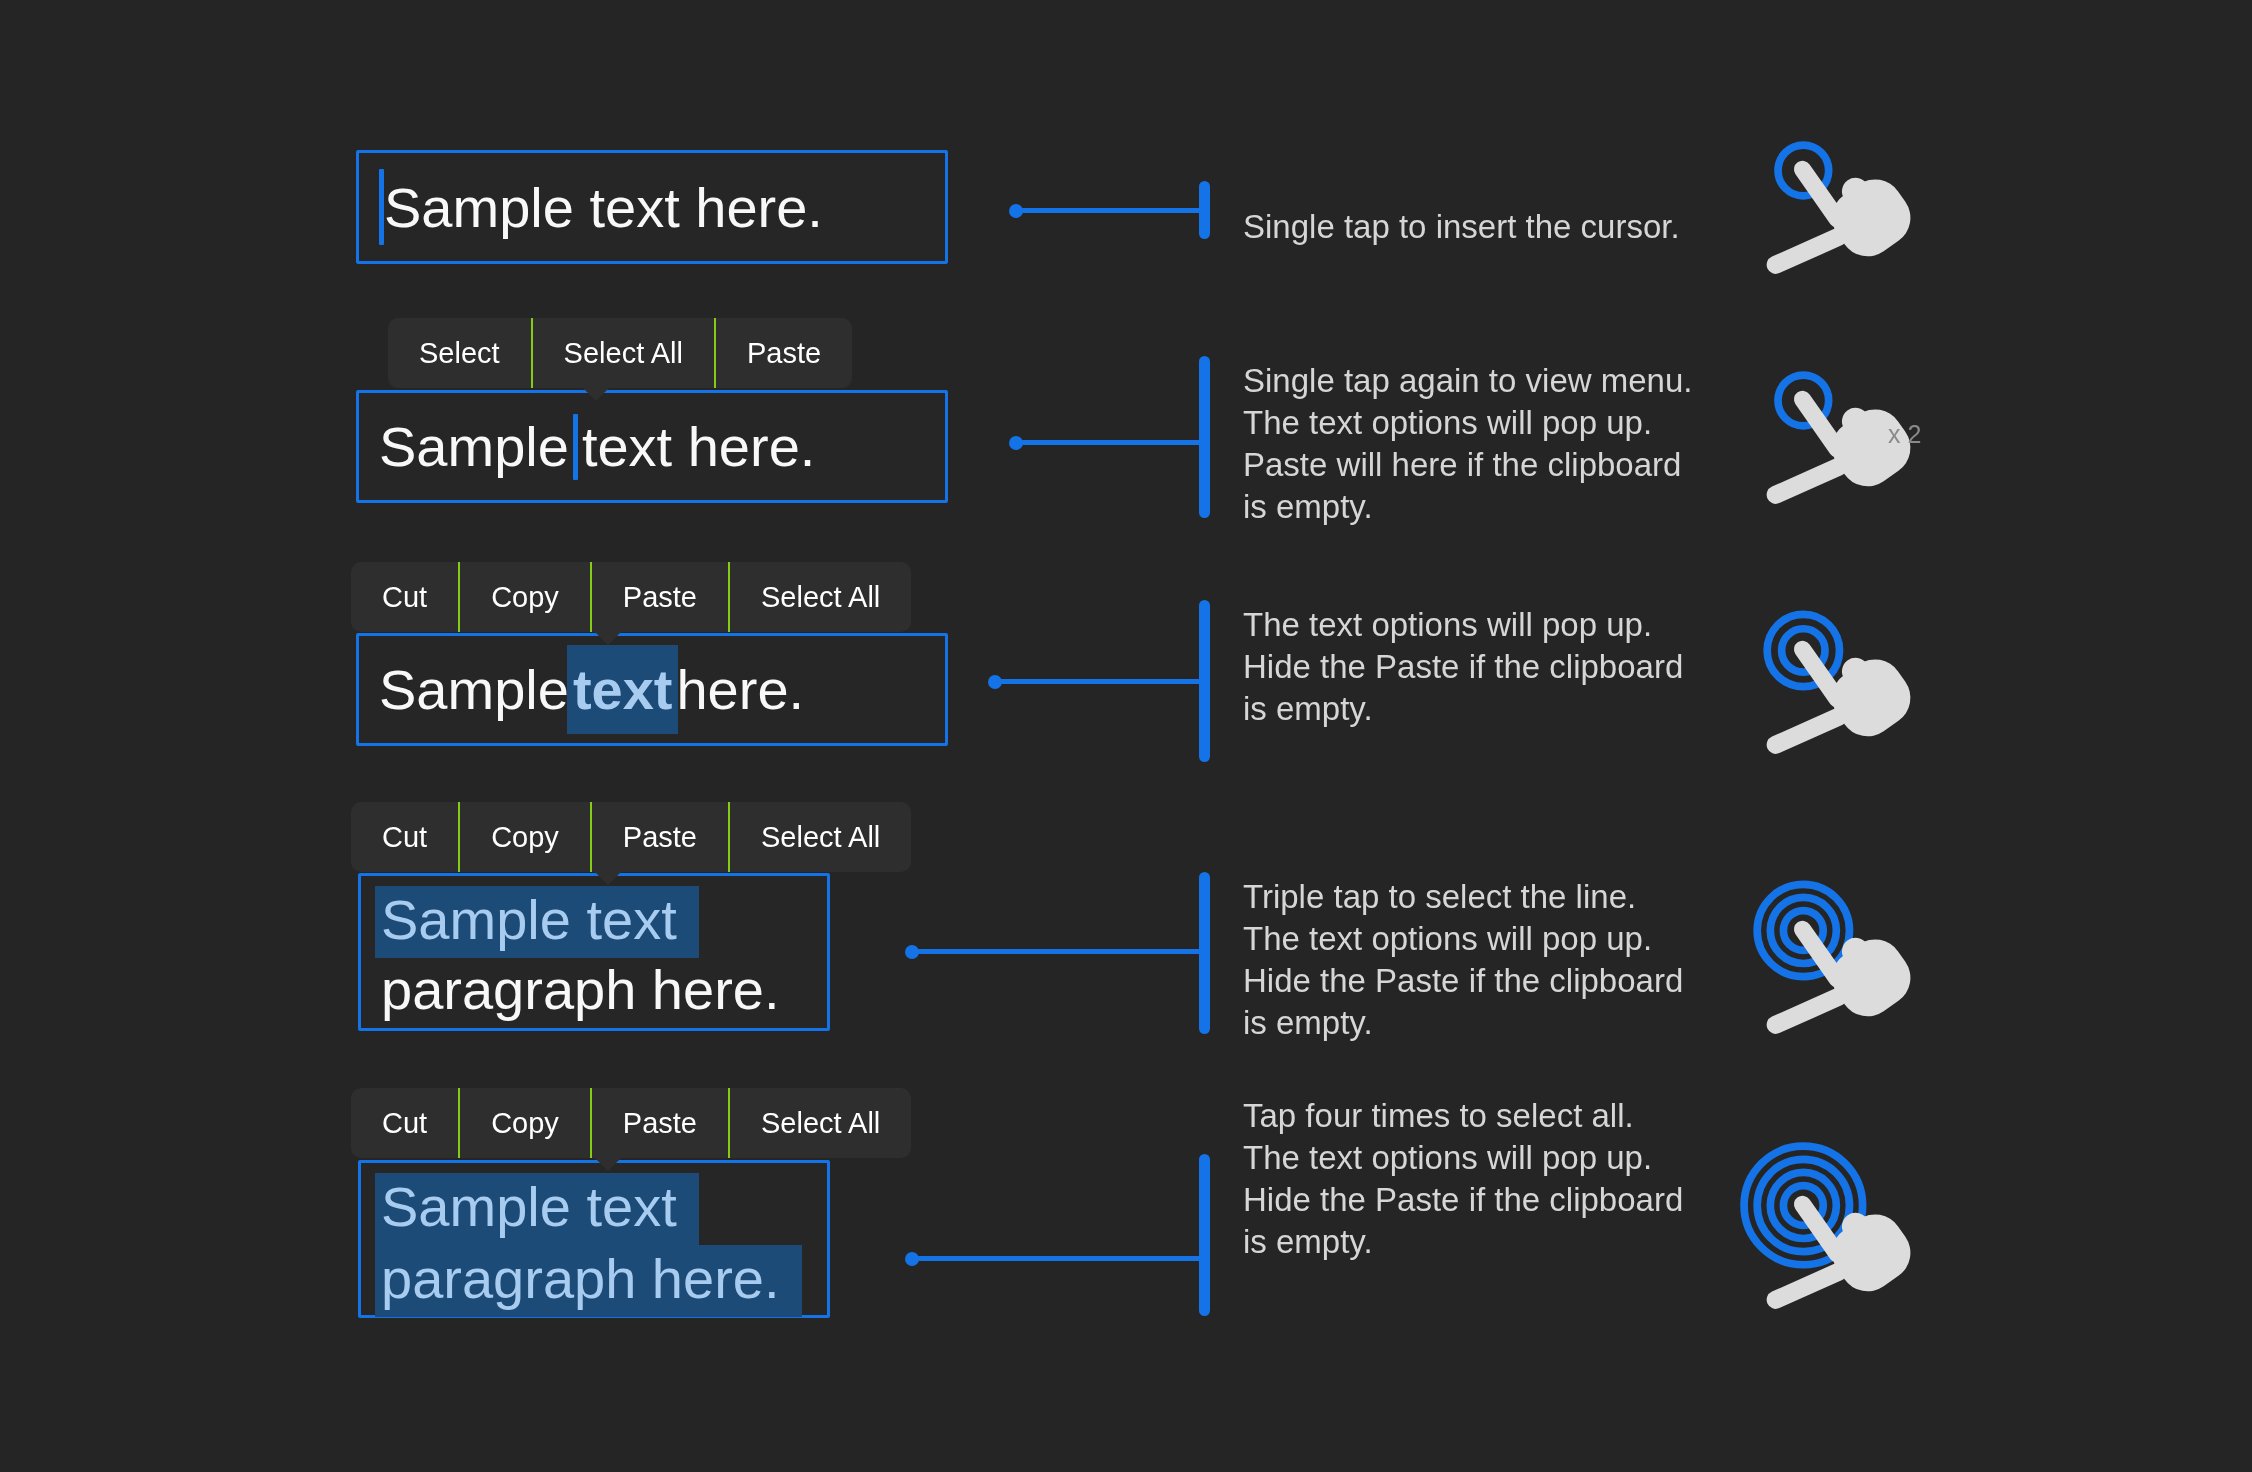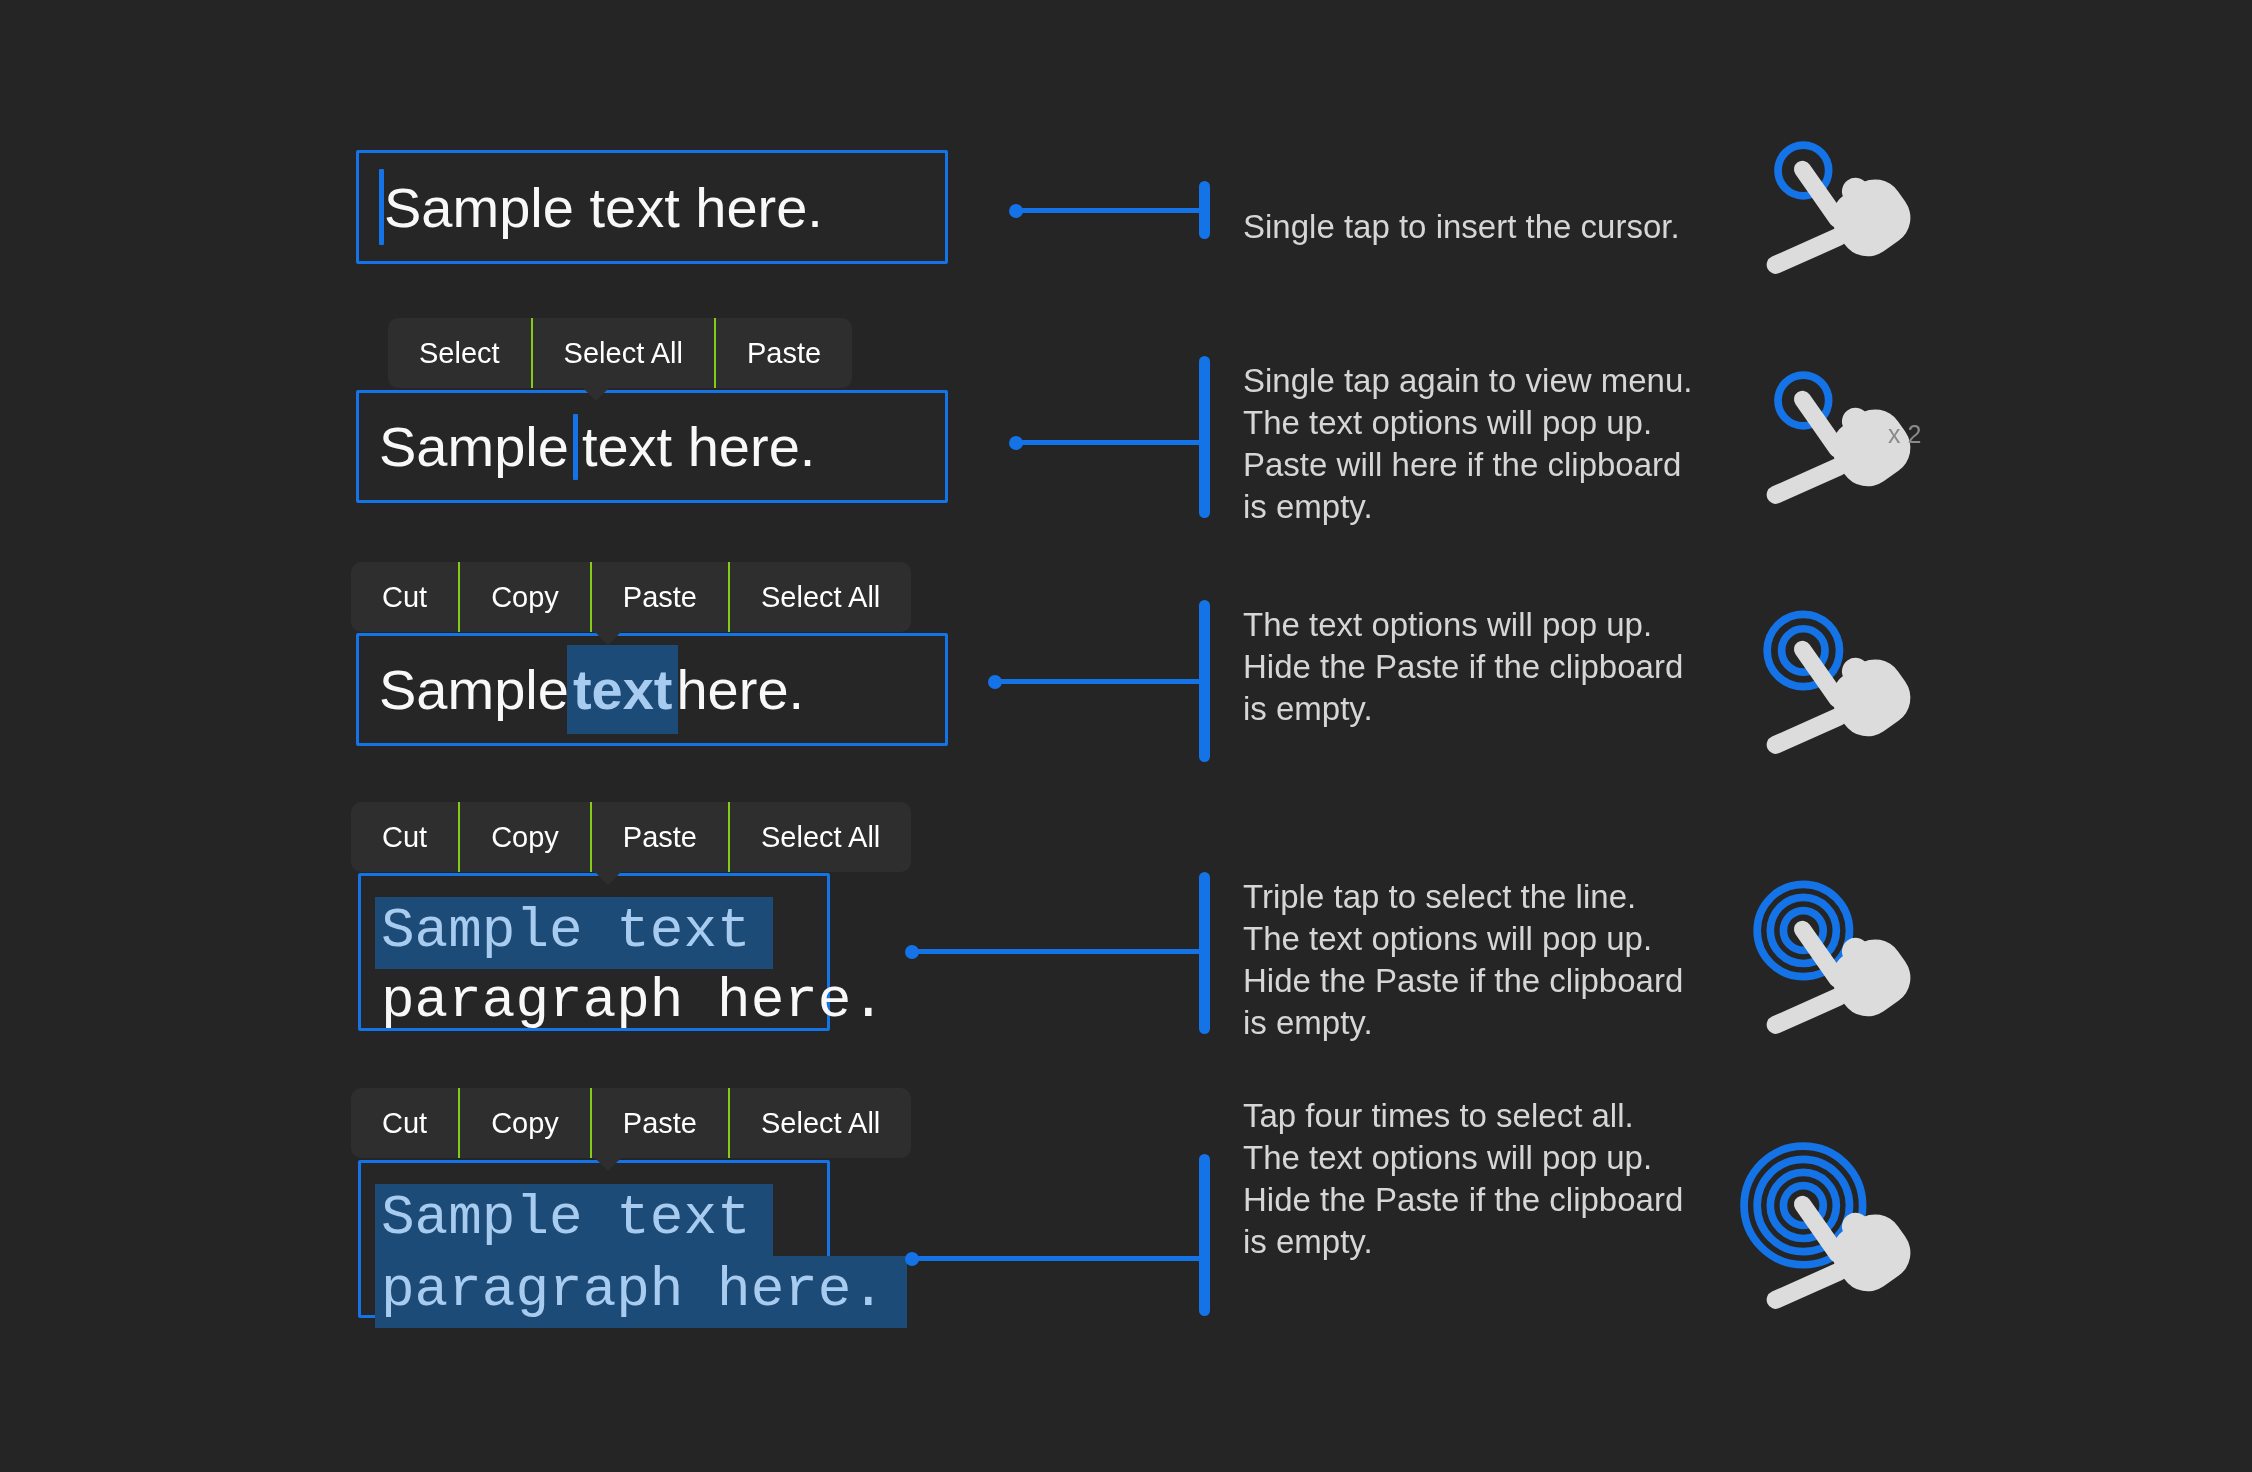--- a/index.html
+++ b/index.html
@@ -14,21 +14,21 @@
     position:absolute;
     background:#262626;
     border:3px solid #1473E6;
     border-radius:2px;
     color:#F8F8F8;
     font-size:56px;
     box-sizing:border-box;
     z-index:1;
   }
   .tbox.single{display:flex;align-items:center;padding:0 20px;white-space:nowrap;}
-  .tbox.multi{padding:21px 0 0 20px;line-height:64px;white-space:nowrap;font-family:Liberation Mono, monospace;}
+  .tbox.multi{padding:10px 0 0 20px;line-height:64px;white-space:nowrap;}
   .cursor{
     display:inline-block;width:5px;height:76px;background:#1473E6;
     vertical-align:middle;border-radius:1px;
   }
   .cursor.mid{height:66px;margin:0 4px;}
   .selw{background:#1D4B77;color:#A8CCF0;padding:12px 6px;margin:0 -2px;font-weight:bold;}
   .sell{display:inline-block;background:#1D4B77;color:#A8CCF0;padding:2px 22px 6px 6px;margin-left:-6px;}
 
   
   .menu{

